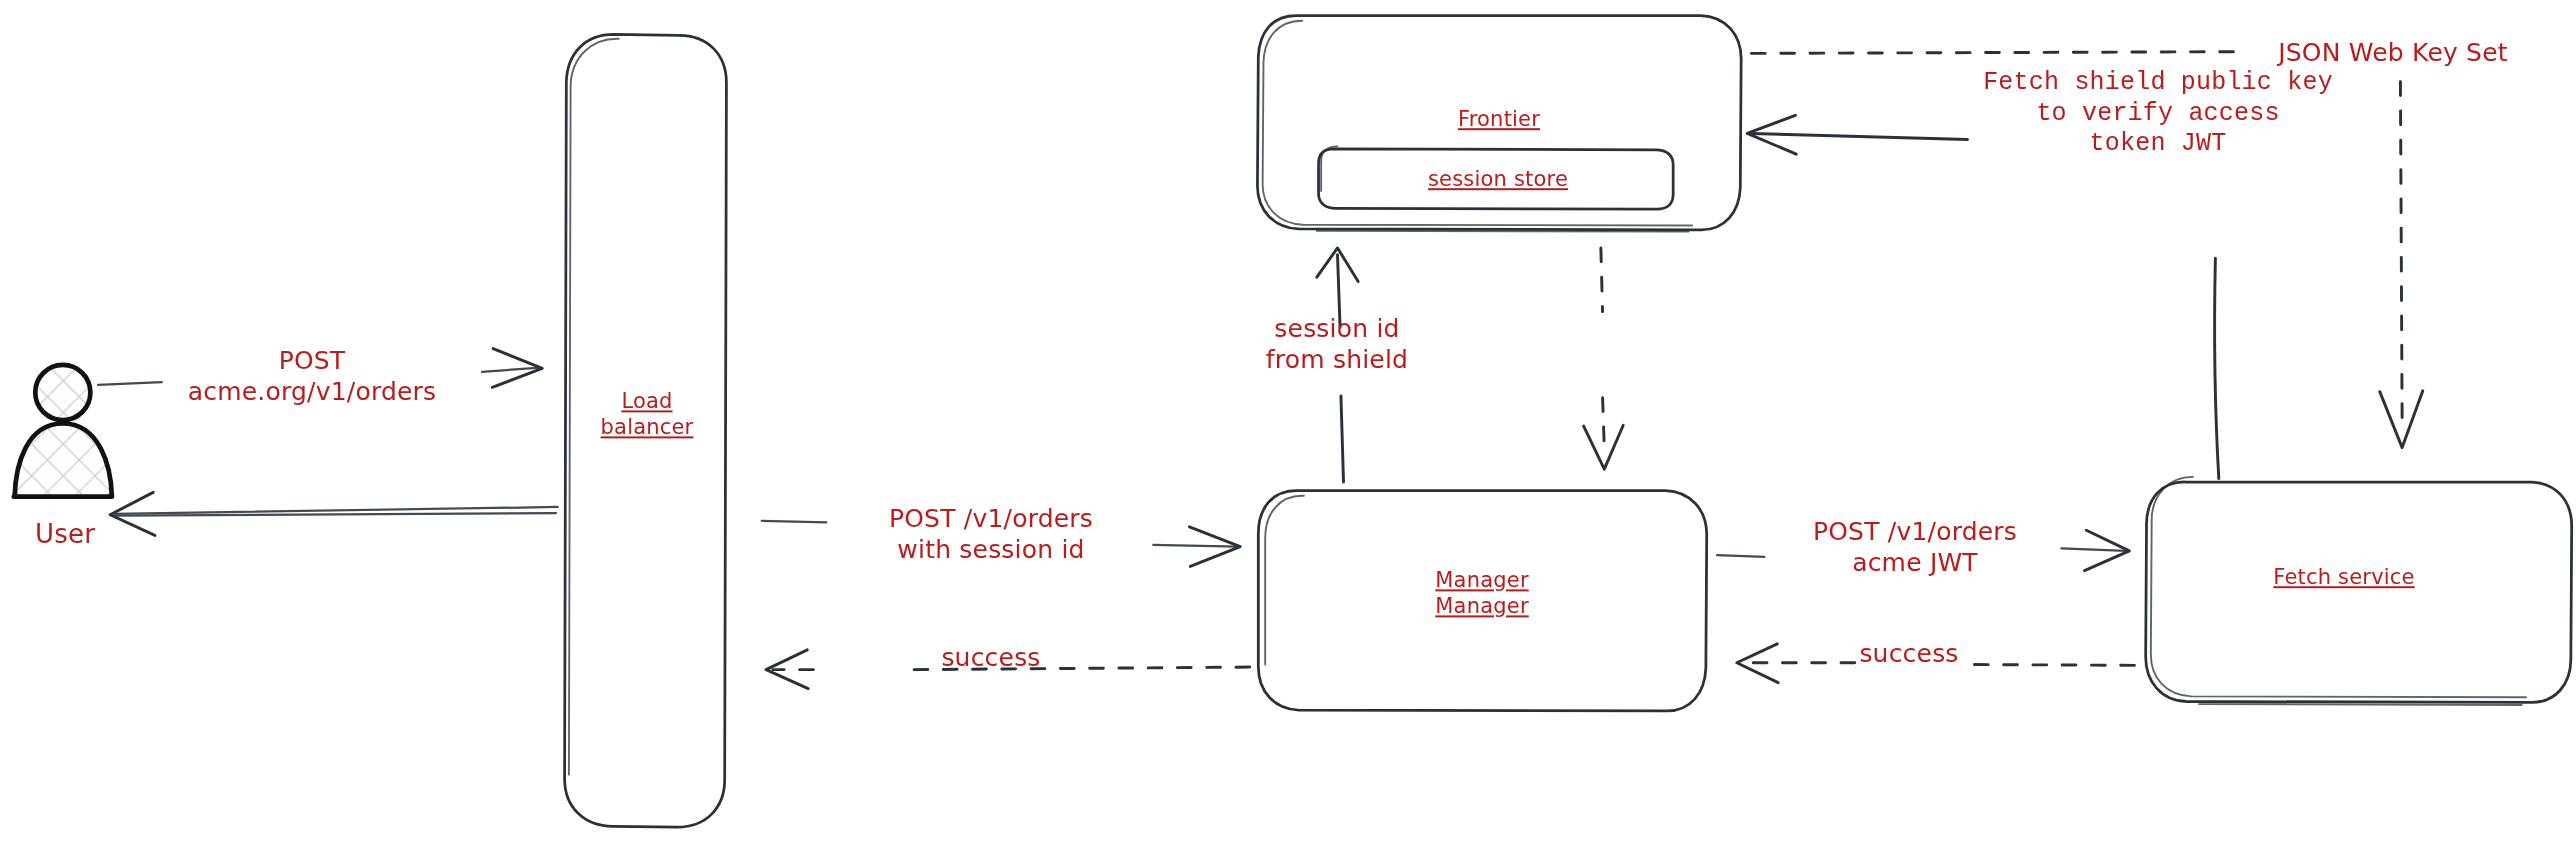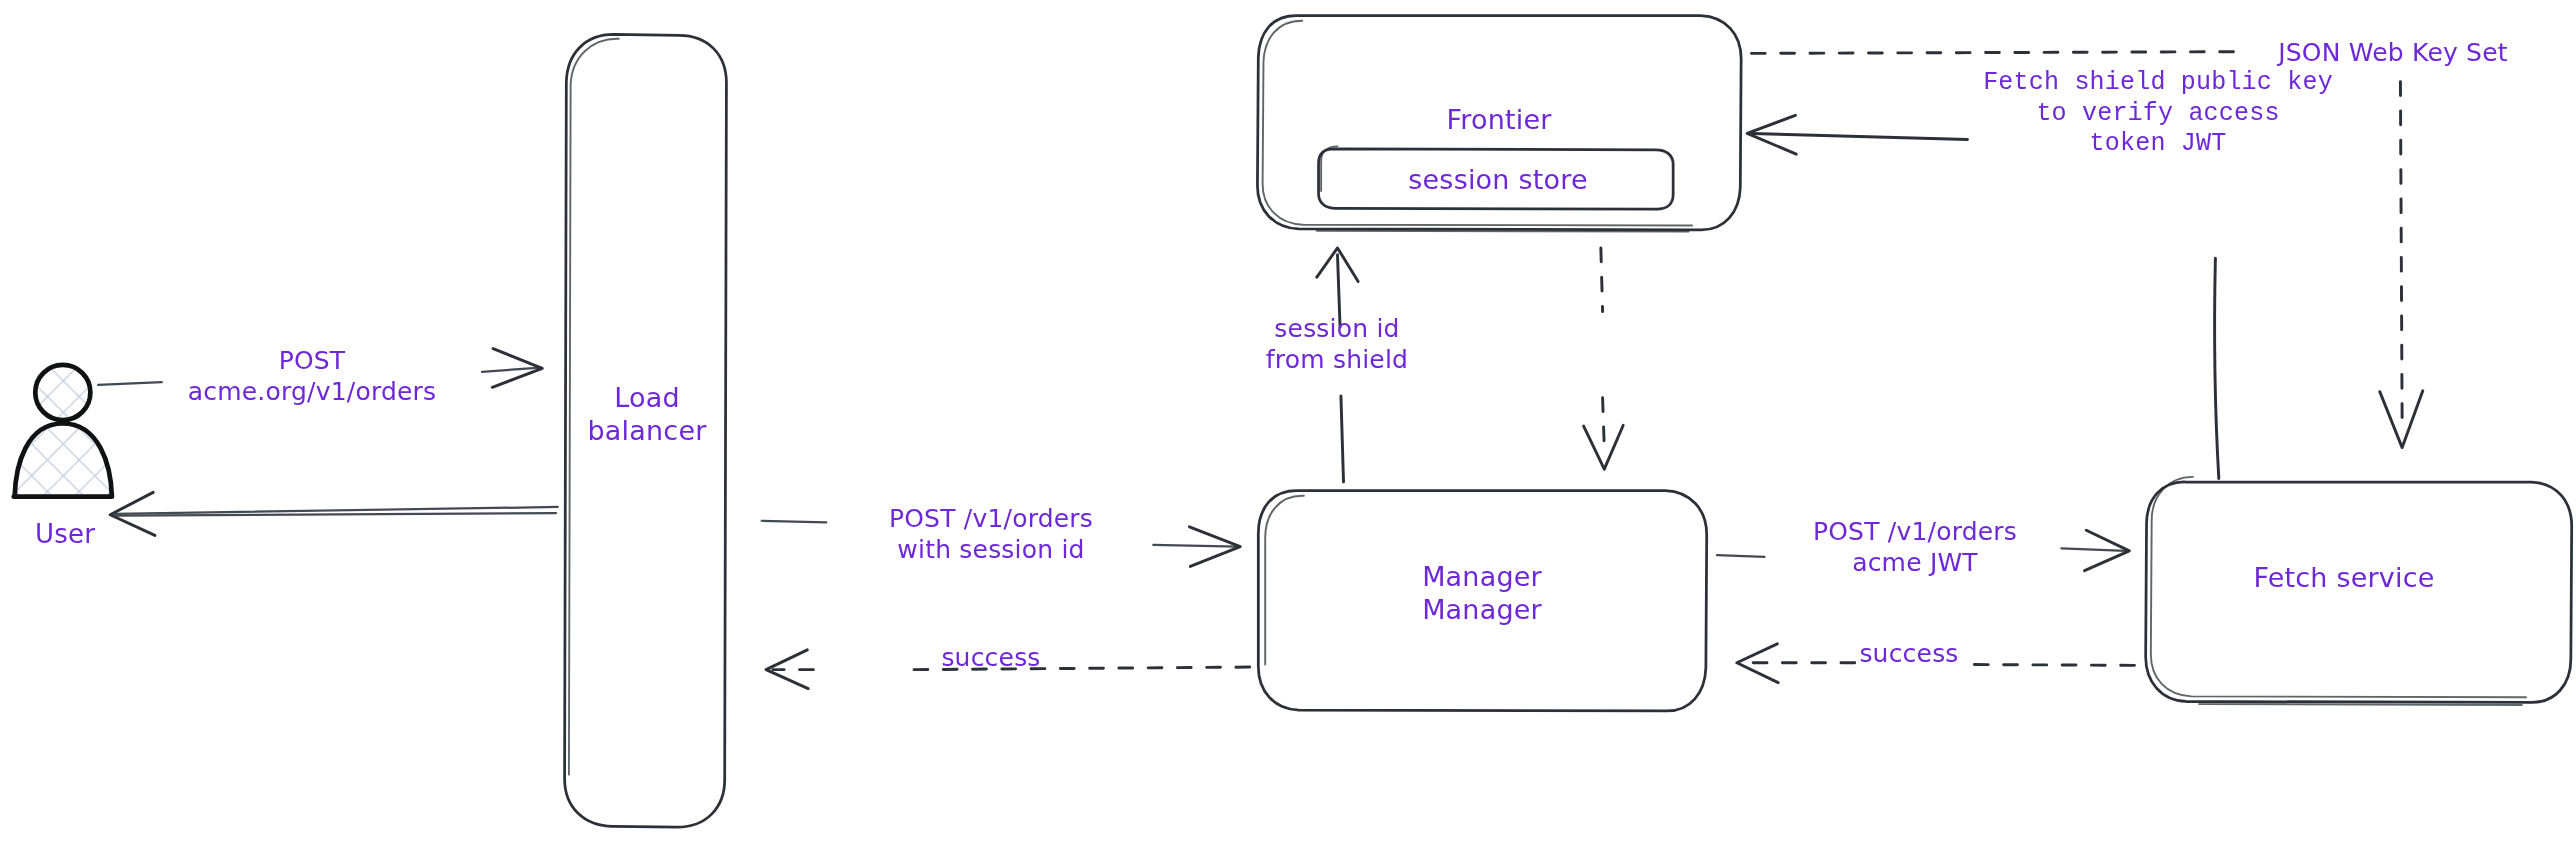--- a/index.html
+++ b/index.html
@@ -75,32 +75,33 @@
   }
   .actor-outline {
     fill: url(#hatch-blue);
     stroke: #0f1113;
     stroke-width: 5.5;
     stroke-linecap: round;
     stroke-linejoin: round;
   }
   .lbl {
     position: absolute;
-    color: #6d28d9;
+    color: #b91c1c;
     font-family: "DejaVu Sans", sans-serif;
     font-size: 26px;
     line-height: 1.22;
     white-space: pre;
     letter-spacing: 0.2px;
     text-align: center;
     transform: translate(-50%, -50%);
     pointer-events: none;
   }
   .lbl.node-label {
-    font-size: 27px;
+    font-size: 21px;
+    text-decoration: underline;
   }
   .lbl.edge-label {
     font-size: 25px;
   }
   .lbl.actor-label {
     font-size: 26px;
   }
 </style>
 </head>
 <body>

